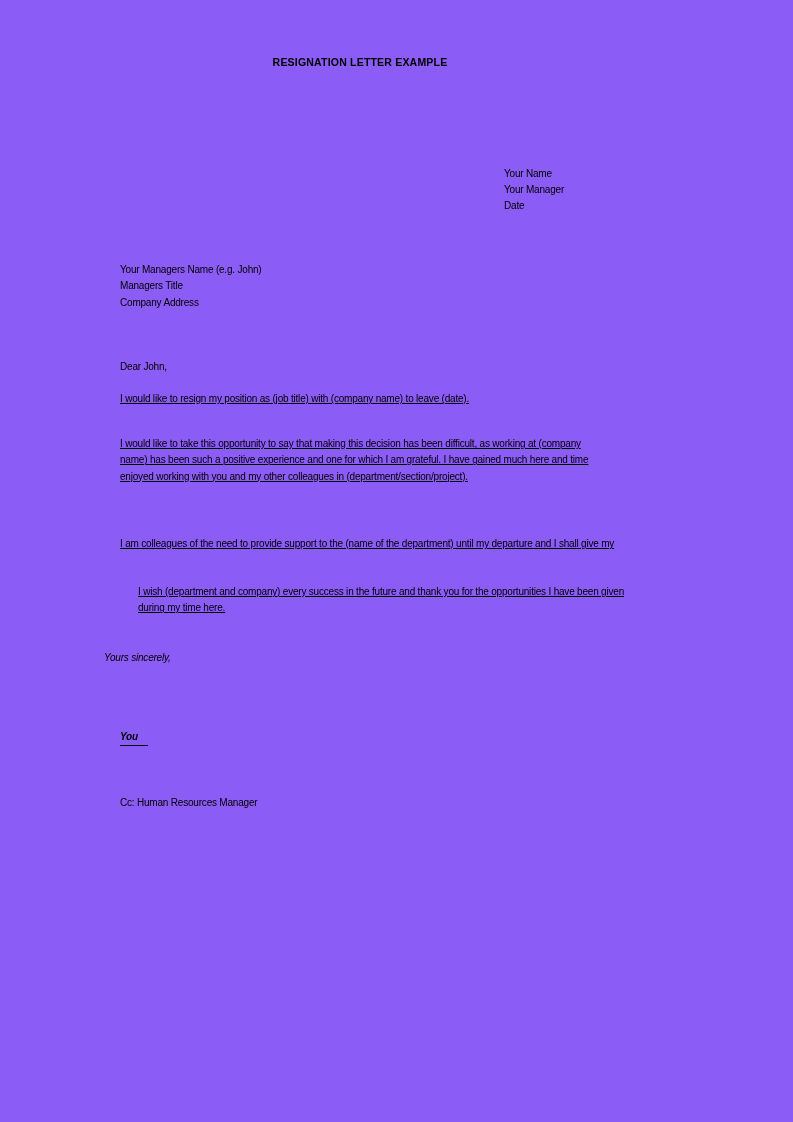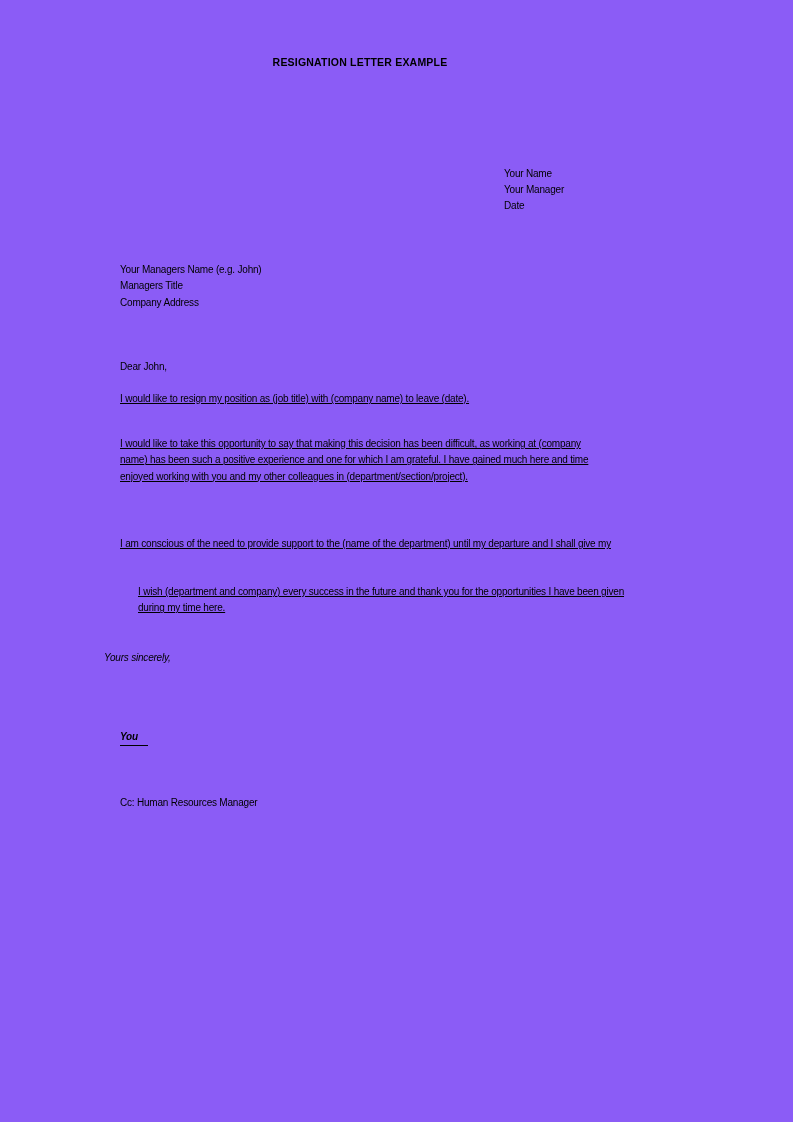--- a/index.html
+++ b/index.html
@@ -87,21 +87,21 @@
   </div>
 
   <div class="abs para para-2">
     <div class="line">I would like to take this opportunity to say that making this decision has been difficult, as working at (company</div>
     <div class="line">name) has been such a positive experience and one for which I am grateful. I have gained much here and time</div>
     <div class="line">enjoyed working with you and my other colleagues in (department/section/project).</div>
   </div>
 
 
   <div class="abs para para-4">
-    <div class="line">I am conscious of the need to provide support to the (name of the department) until my departure and I shall give my</div>
+    <div class="line">I am colleagues of the need to provide support to the (name of the department) until my departure and I shall give my</div>
   </div>
 
   <div class="abs para para-5">
     <div class="line">I wish (department and company) every success in the future and thank you for the opportunities I have been given</div>
     <div class="line">during my time here.</div>
   </div>
 
   <div class="abs closing">Yours sincerely,</div>
 
   <div class="abs signature">

